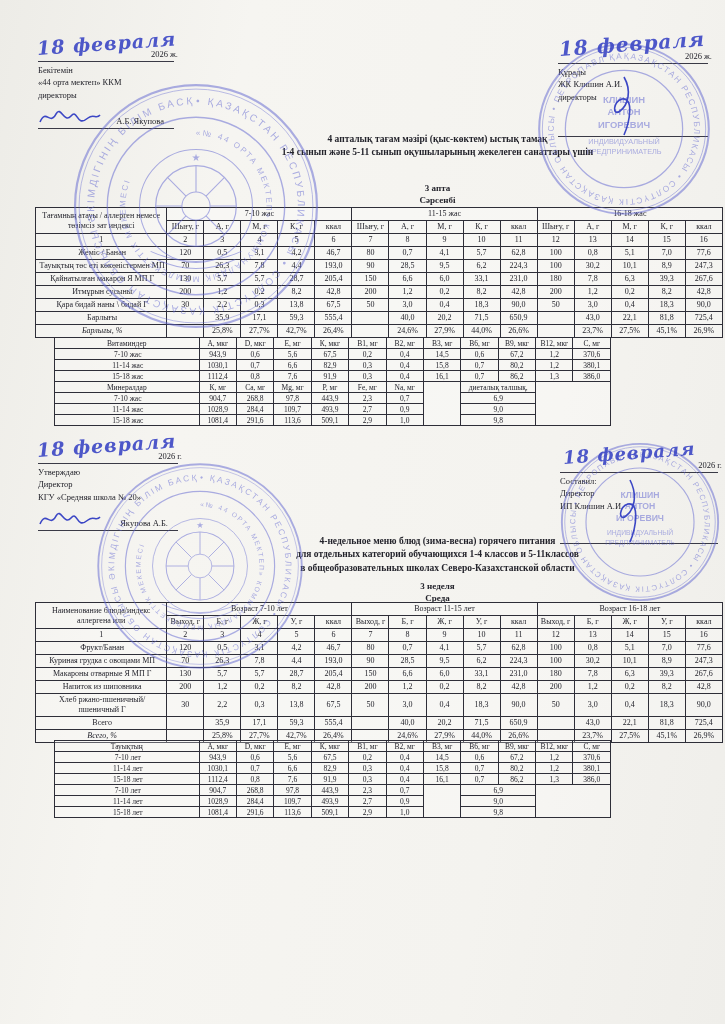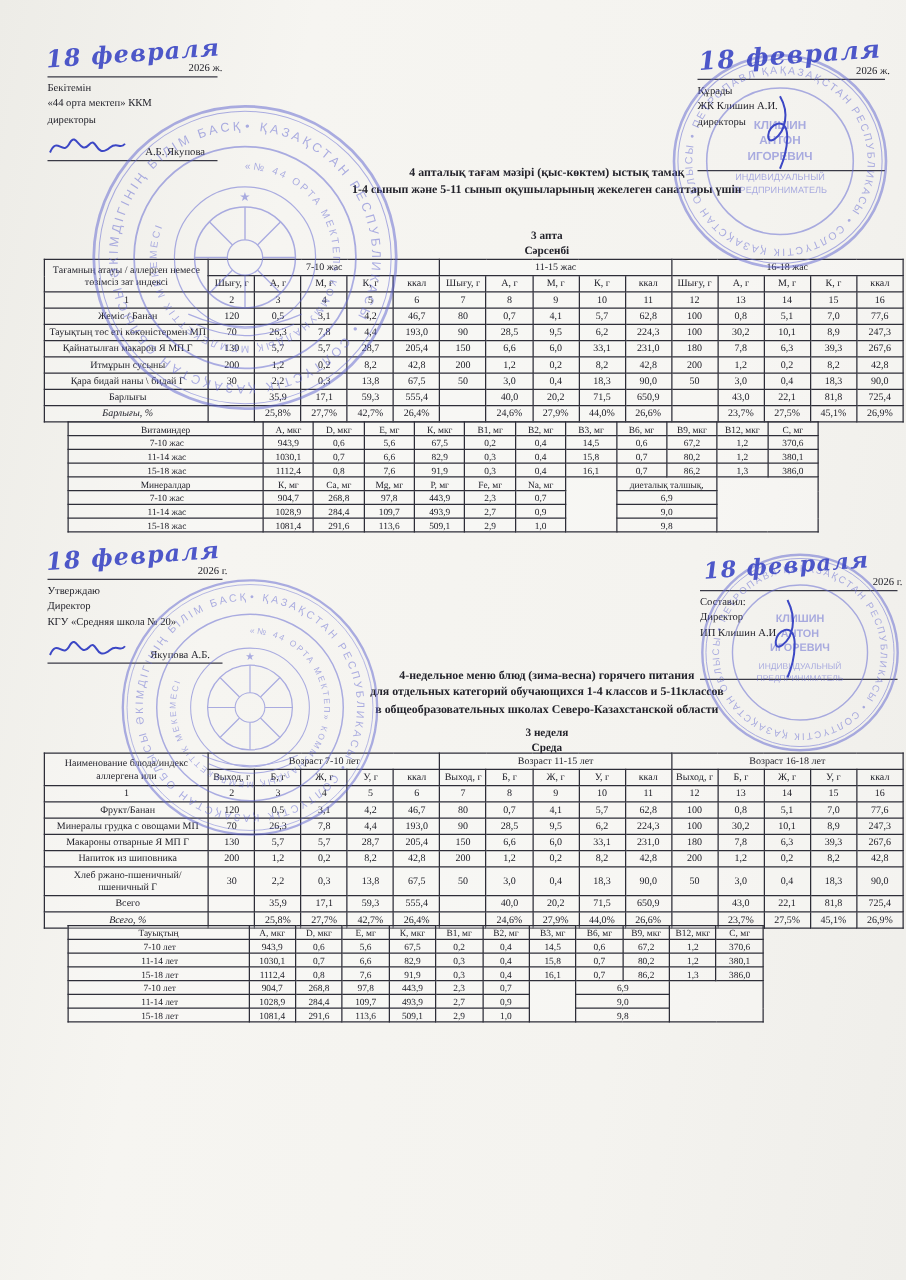--- a/index.html
+++ b/index.html
@@ -304,21 +304,21 @@
             <td class="b">26,6%</td>
             <td class="b"></td>
             <td class="b">23,7%</td>
             <td class="b">27,5%</td>
             <td class="b">45,1%</td>
             <td class="b">26,9%</td>
           </tr>
         </tbody>
       </table>
     </div>
-  <div class="tbl" style="left:54px;top:337px;width:601px">
+  <div class="tbl" style="left:54px;top:337px;width:557px">
       <table class="grid nut">
         <colgroup>
           <col style="width: 26%;">
           <col style="width: 6.727%;">
           <col style="width: 6.727%;">
           <col style="width: 6.727%;">
           <col style="width: 6.727%;">
           <col style="width: 6.727%;">
           <col style="width: 6.727%;">
           <col style="width: 6.727%;">
@@ -594,21 +594,21 @@
             <td>4,1</td>
             <td>5,7</td>
             <td>62,8</td>
             <td class="b">100</td>
             <td>0,8</td>
             <td>5,1</td>
             <td>7,0</td>
             <td>77,6</td>
           </tr>
           <tr>
-            <td class="name">Минералы грудка с овощами МП</td>
+            <td class="name">Куриная грудка с овощами МП</td>
             <td class="b">70</td>
             <td>26,3</td>
             <td>7,8</td>
             <td>4,4</td>
             <td>193,0</td>
             <td class="b">90</td>
             <td>28,5</td>
             <td>9,5</td>
             <td>6,2</td>
             <td>224,3</td>

